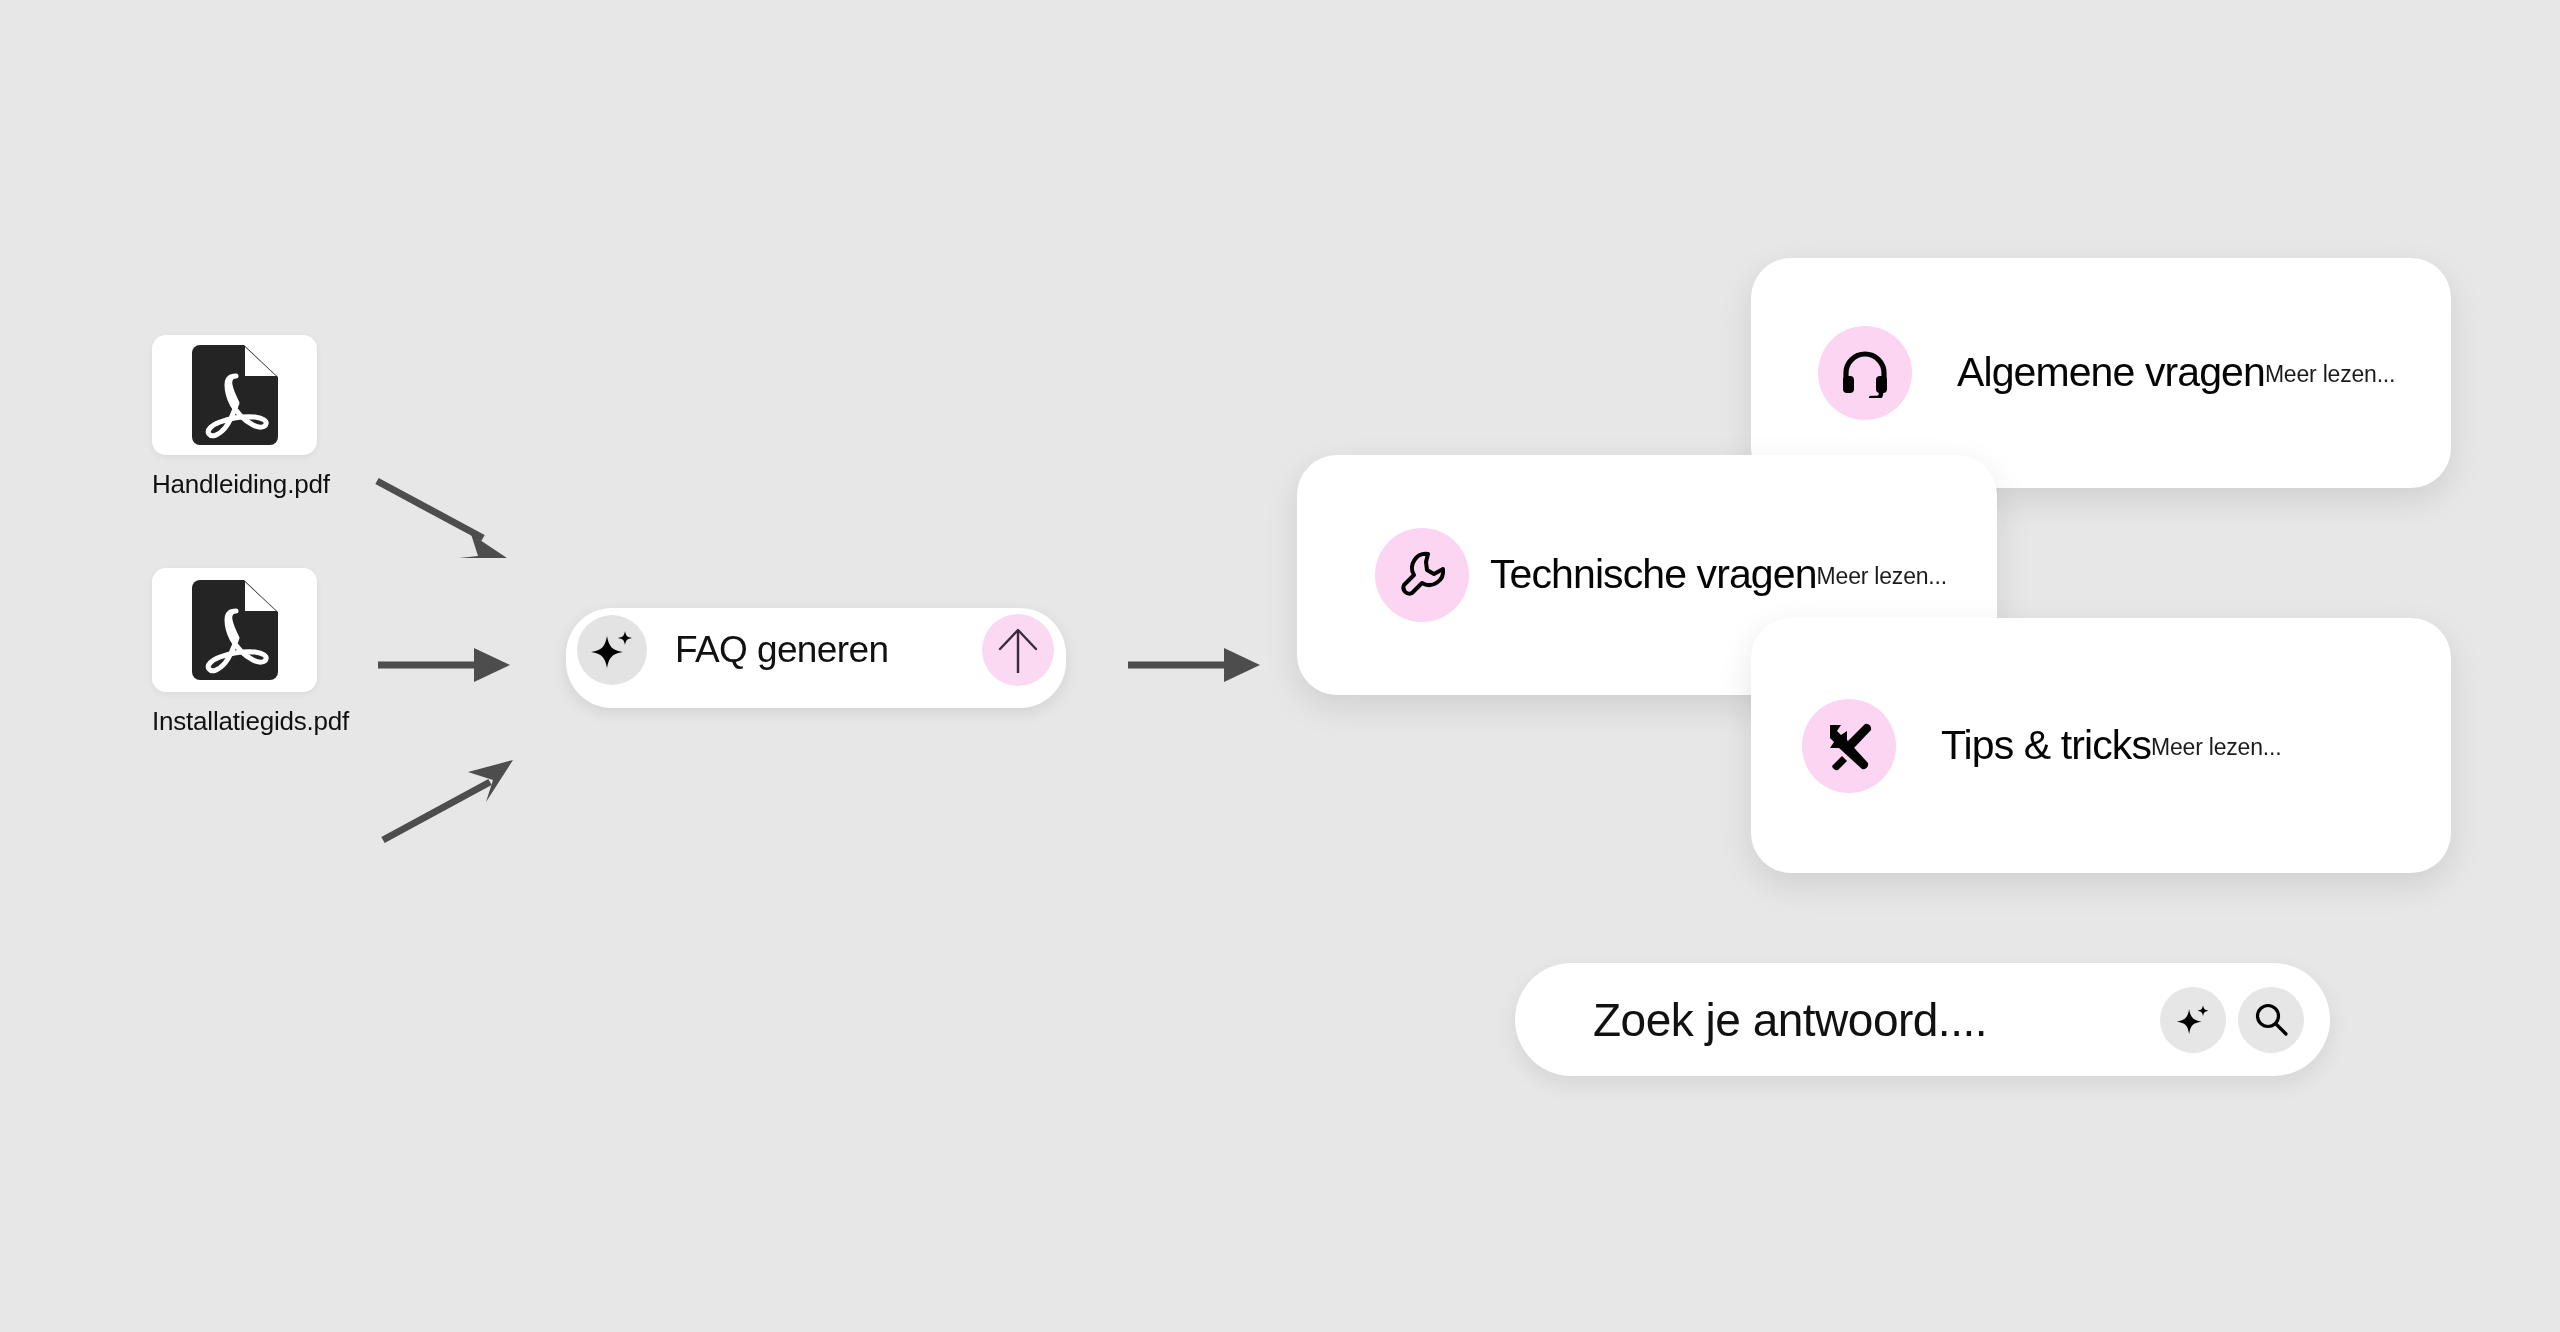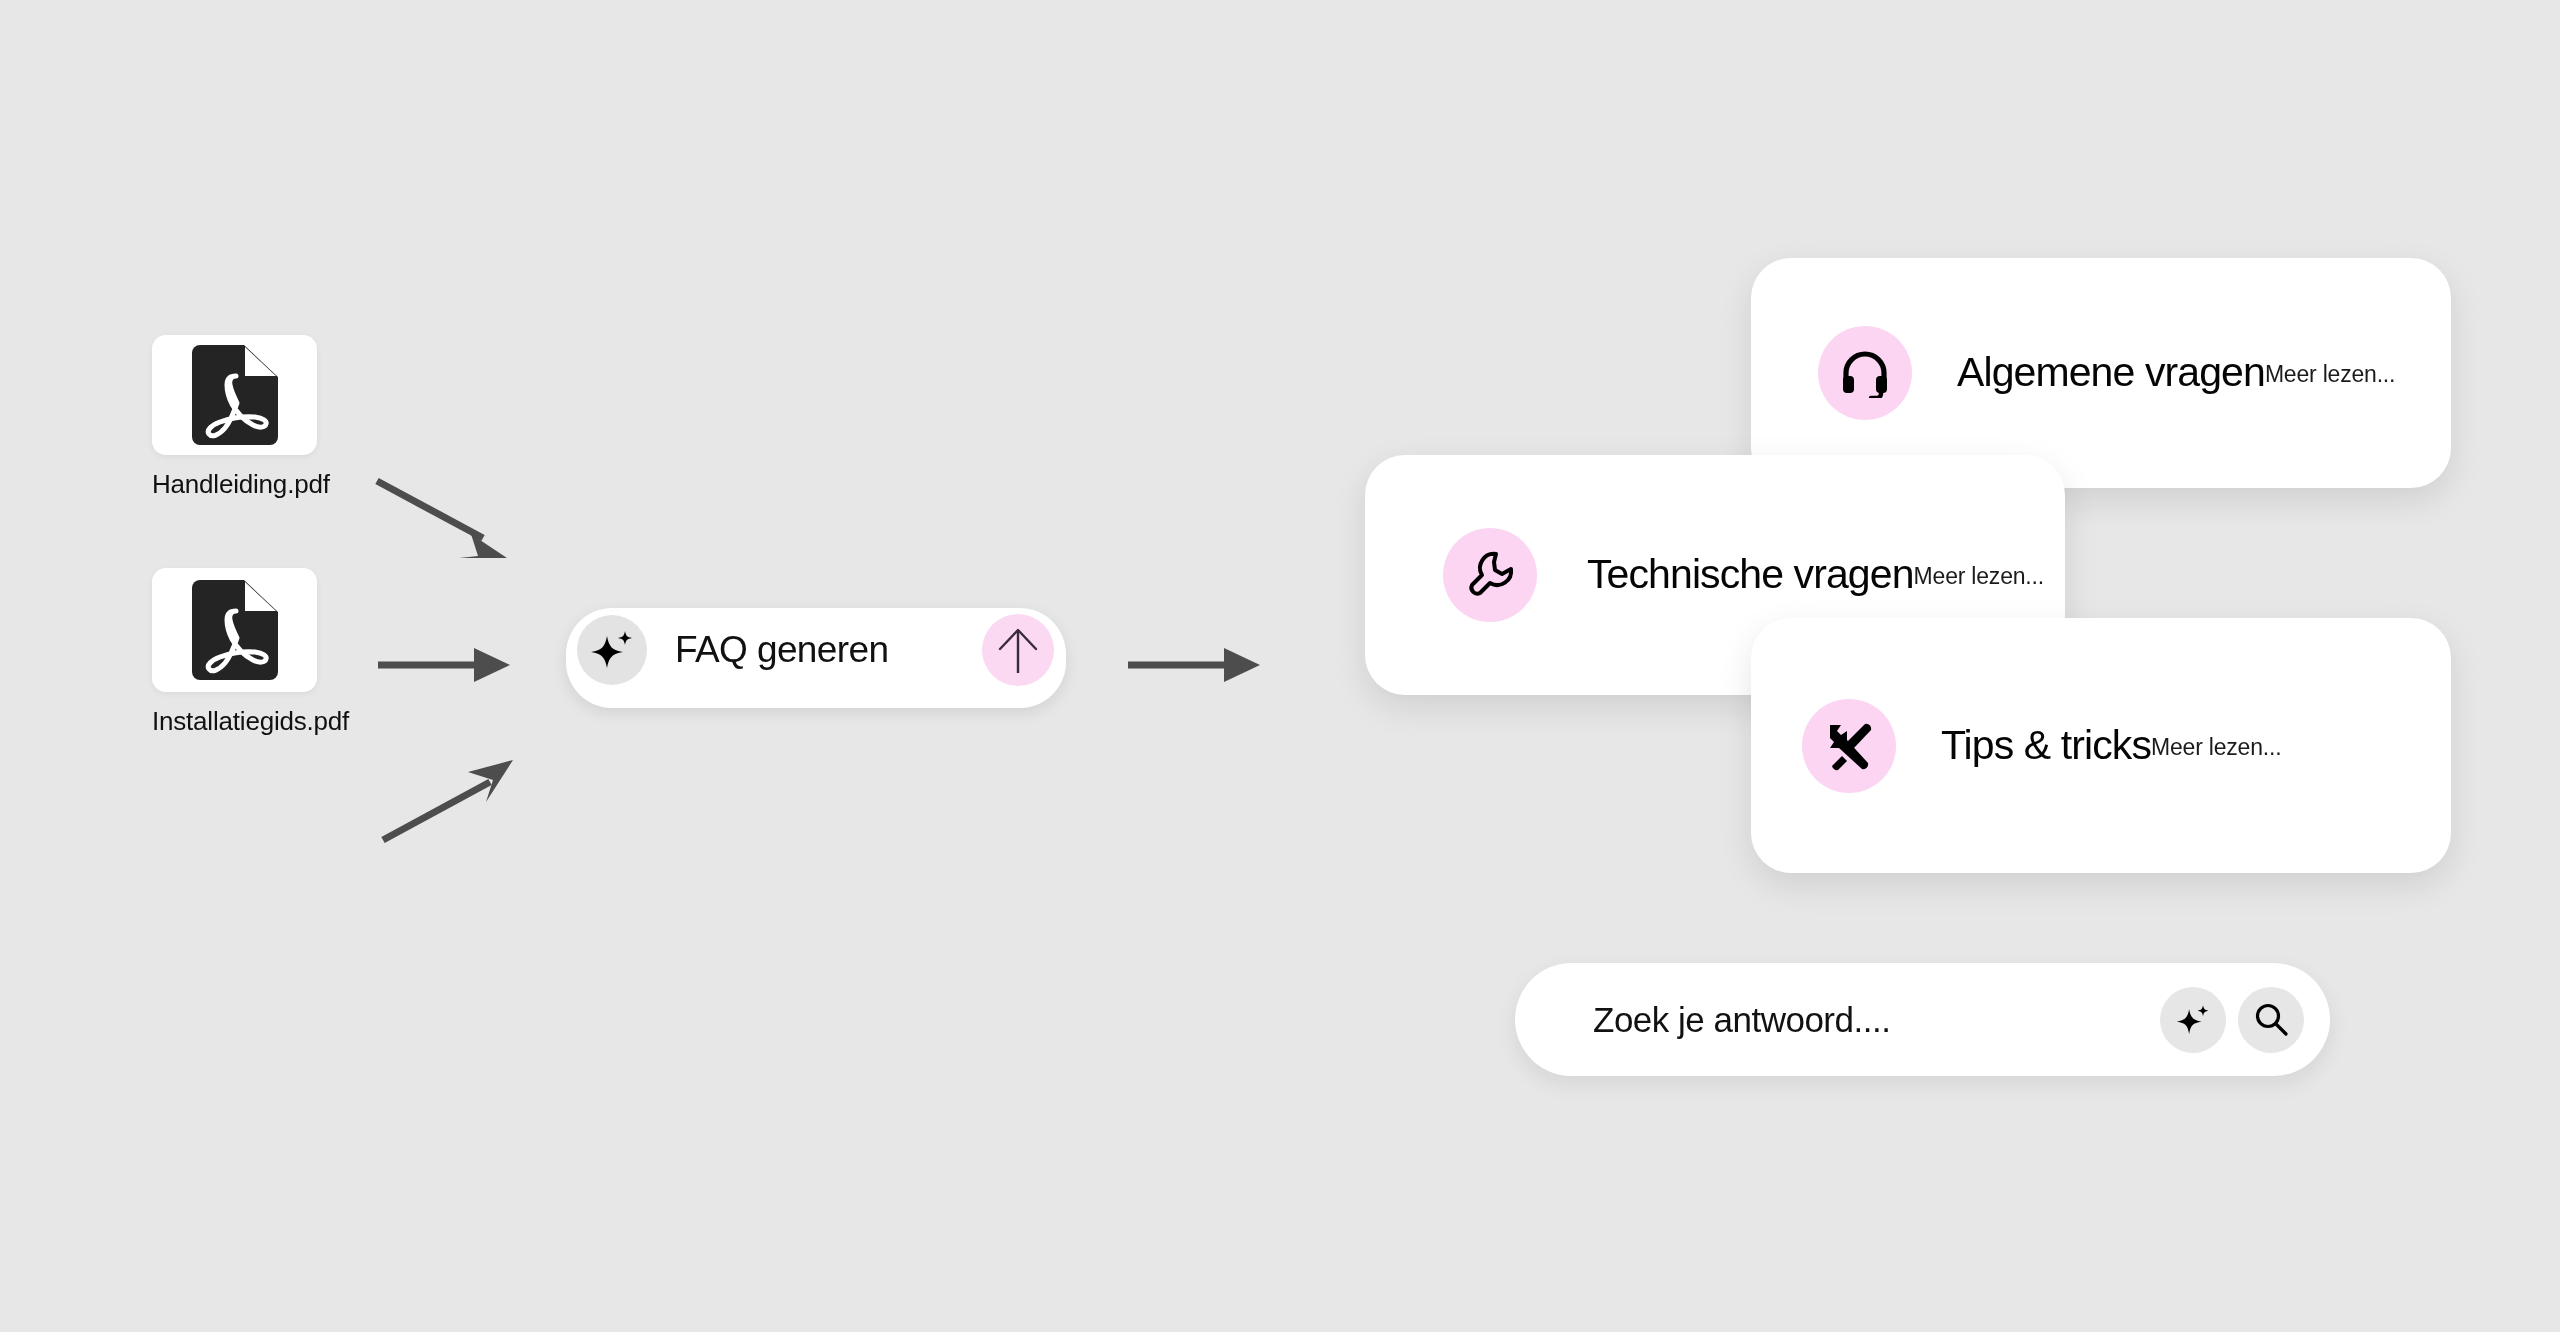--- a/index.html
+++ b/index.html
@@ -119,40 +119,40 @@
     white-space: nowrap;
   }
   .card-sub {
     margin-top: 10px;
     font-size: 23px;
     color: #1b1b1b;
     letter-spacing: -0.2px;
   }
 
   #card-algemene  { left: 1751px; top: 258px; width: 700px; height: 230px; padding-left: 67px; gap: 45px; z-index: 1; }
-  #card-technische{ left: 1365px; top: 455px; width: 700px; height: 240px; padding-left: 78px; gap: 50px; z-index: 2; }
+  #card-technische{ left: 1297px; top: 455px; width: 700px; height: 240px; padding-left: 78px; gap: 21px; z-index: 2; }
   #card-tips      { left: 1751px; top: 618px; width: 700px; height: 255px; padding-left: 51px; gap: 45px; z-index: 3; }
 
   
   #search-bar {
     position: absolute;
     left: 1515px;
     top: 963px;
     width: 815px;
     height: 113px;
     background: #ffffff;
     border-radius: 57px;
     display: flex;
     align-items: center;
     padding: 0 26px 0 78px;
     box-shadow: 0 8px 22px rgba(0,0,0,0.08);
   }
   #search-placeholder {
     flex: 1 1 auto;
-    font-size: 35px;
+    font-size: 46px;
     color: #111111;
     letter-spacing: -0.5px;
   }
   .search-btn {
     width: 66px;
     height: 66px;
     border-radius: 50%;
     background: #e6e6e6;
     display: flex;
     align-items: center;

